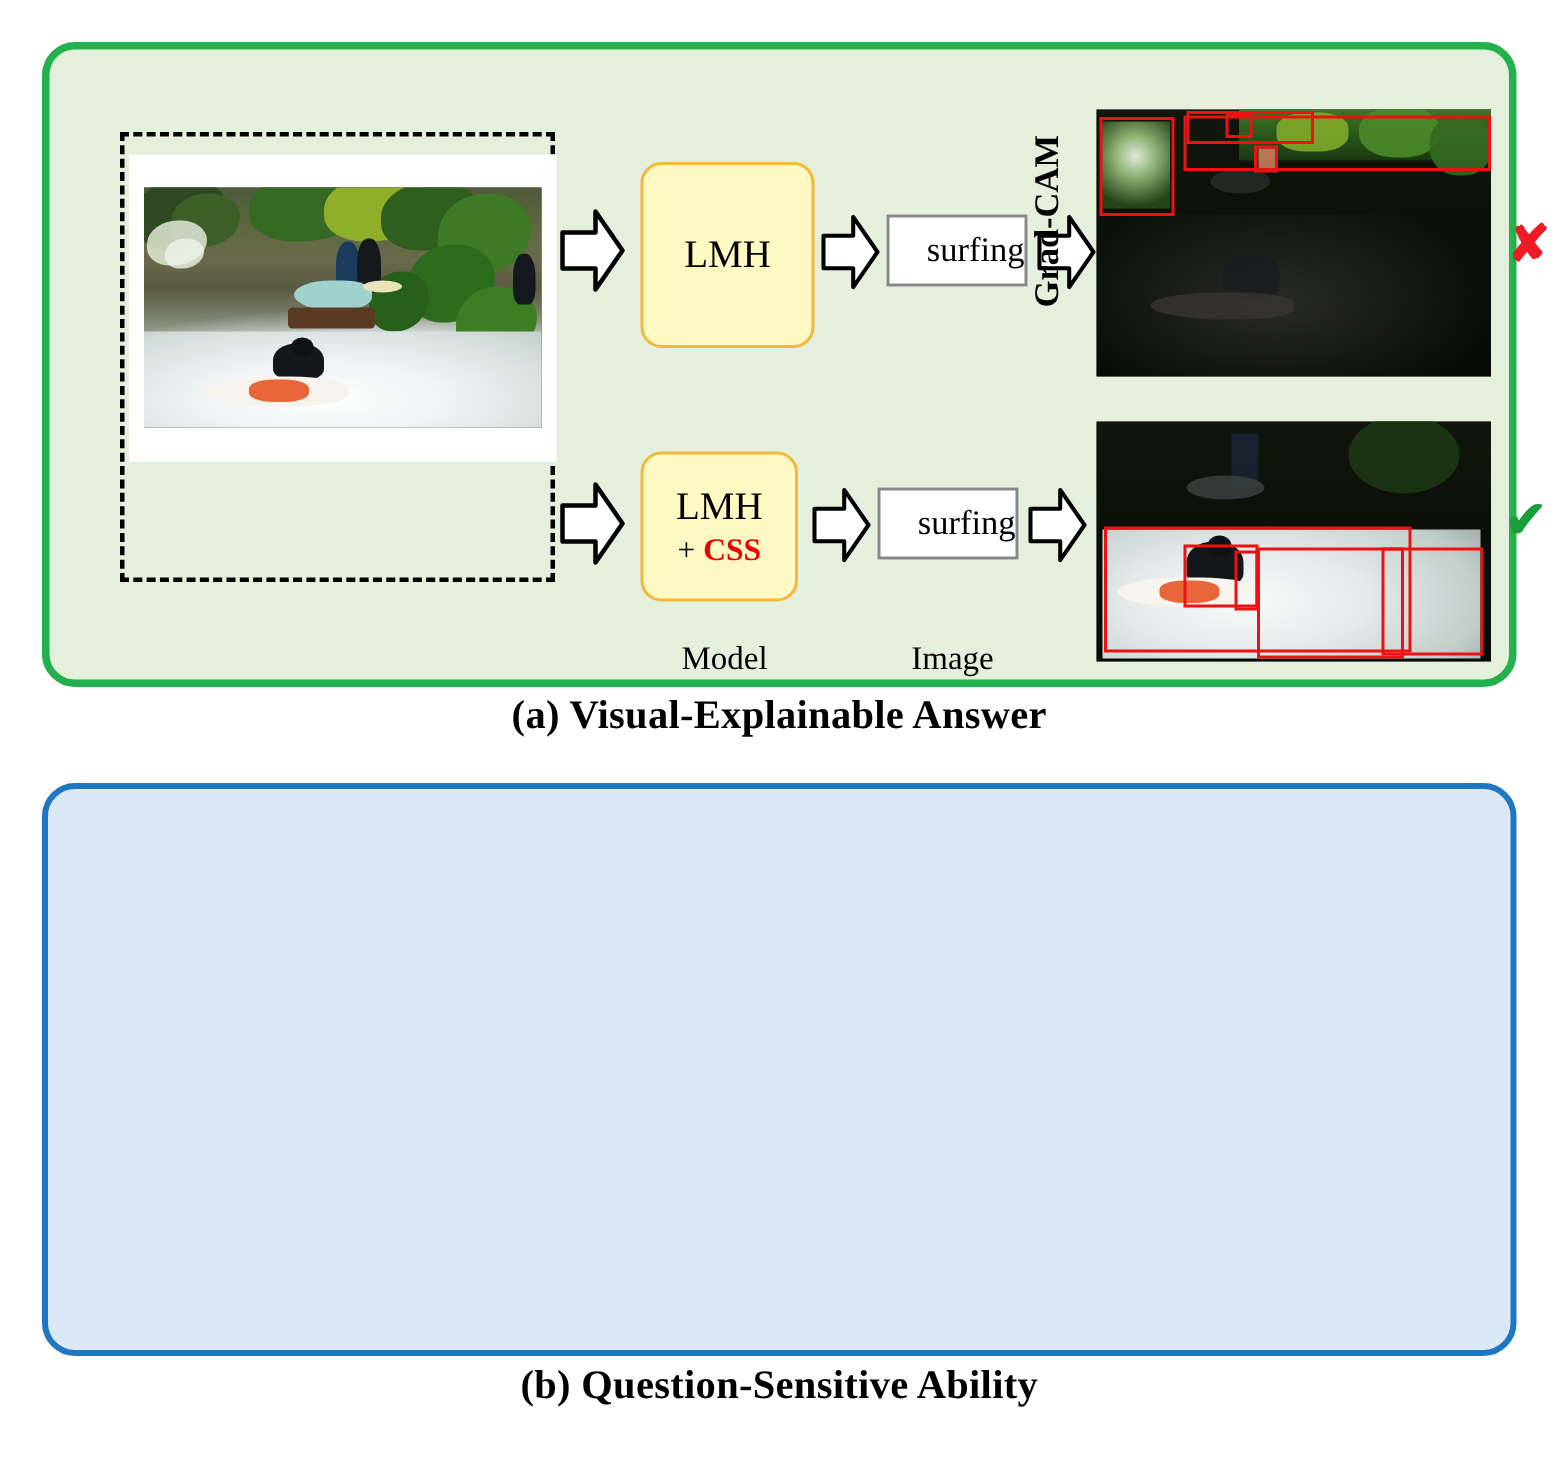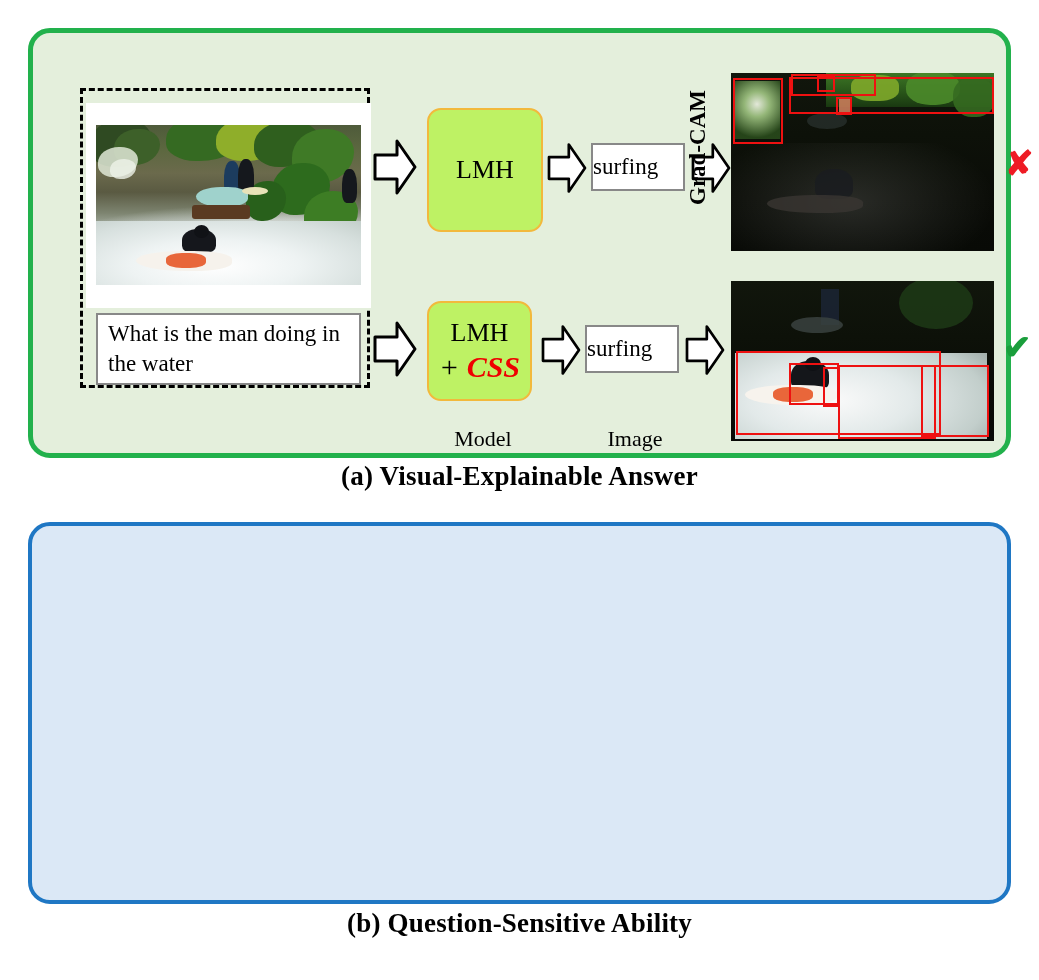--- a/index.html
+++ b/index.html
@@ -50,29 +50,29 @@
   #cam-top{left:698px;top:40px;width:263px;height:178px;}
   #cam-bot{left:698px;top:248px;width:263px;height:160px;}
   .cam-dark{position:absolute;inset:0;
      background:linear-gradient(180deg,#11160c 0%,#0d1109 35%,#0a0c07 70%,#080a06 100%);}
   .cam-bright{position:absolute;}
   .rbox{position:absolute;border:2px solid #ee1111;box-sizing:border-box;}
 
   
   .tbox{position:absolute;background:#fff;border:2px solid #888;box-sizing:border-box;
         display:flex;align-items:center;}
-  .tbox.center{justify-content:flex-start;}
+  .tbox.center{justify-content:flex-end;}
   .qtext{font-size:23px;line-height:1.32;padding:0 10px;}
 
   
-  .mbox{position:absolute;background:#bef264;border:2px solid #f2b93c;border-radius:14px;
+  .mbox{position:absolute;background:#fef9c3;border:2px solid #f2b93c;border-radius:14px;
         box-sizing:border-box;display:flex;flex-direction:column;
         align-items:center;justify-content:center;}
   .mbox .l1{font-size:26px;line-height:1.18;}
-  .mbox .l2{font-size:30px;line-height:1.18;font-style:italic;}
+  .mbox .l2{font-size:21px;line-height:1.18;}
   .css{color:#ef0000;font-weight:bold;}
 
   
   .arrow{position:absolute;}
   .arrow svg{display:block;}
 
   
   .mark{position:absolute;font-size:34px;font-weight:bold;line-height:1;}
   .mark.ok{color:#1a9e3c;}
   .mark.bad{color:#ee1b24;}
@@ -120,23 +120,20 @@
     <div class="person" style="left:86px;top:104px;width:34px;height:24px;background:#15171c;
                                border-radius:46% 46% 30% 30%;"></div>
     <div style="position:absolute;left:98px;top:100px;width:15px;height:13px;background:#101216;
                 border-radius:50%;"></div>
     <div class="board" style="left:40px;top:126px;width:96px;height:20px;background:#f6f2ec;
                               border-radius:50% 42% 42% 55%;"></div>
     <div style="position:absolute;left:70px;top:128px;width:40px;height:15px;background:#e8663a;
                 border-radius:40%;"></div>
   </div>
 
-  <div class="tbox" id="q-box-a" style="left:63px;top:280px;width:265px;height:72px;">
-    <span class="qtext">What is the man doing in the water</span>
-  </div>
 
   <div class="arrow" style="left:340px;top:104px;">
     <svg width="44" height="60" viewBox="0 0 44 60">
       <path d="M2 18 H24 V4 L42 30 L24 56 V42 H2 Z" fill="#fff" stroke="#000" stroke-width="3" stroke-linejoin="round"></path>
     </svg>
   </div>
   <div class="arrow" style="left:340px;top:286px;">
     <svg width="44" height="60" viewBox="0 0 44 60">
       <path d="M2 18 H24 V4 L42 30 L24 56 V42 H2 Z" fill="#fff" stroke="#000" stroke-width="3" stroke-linejoin="round"></path>
     </svg>

